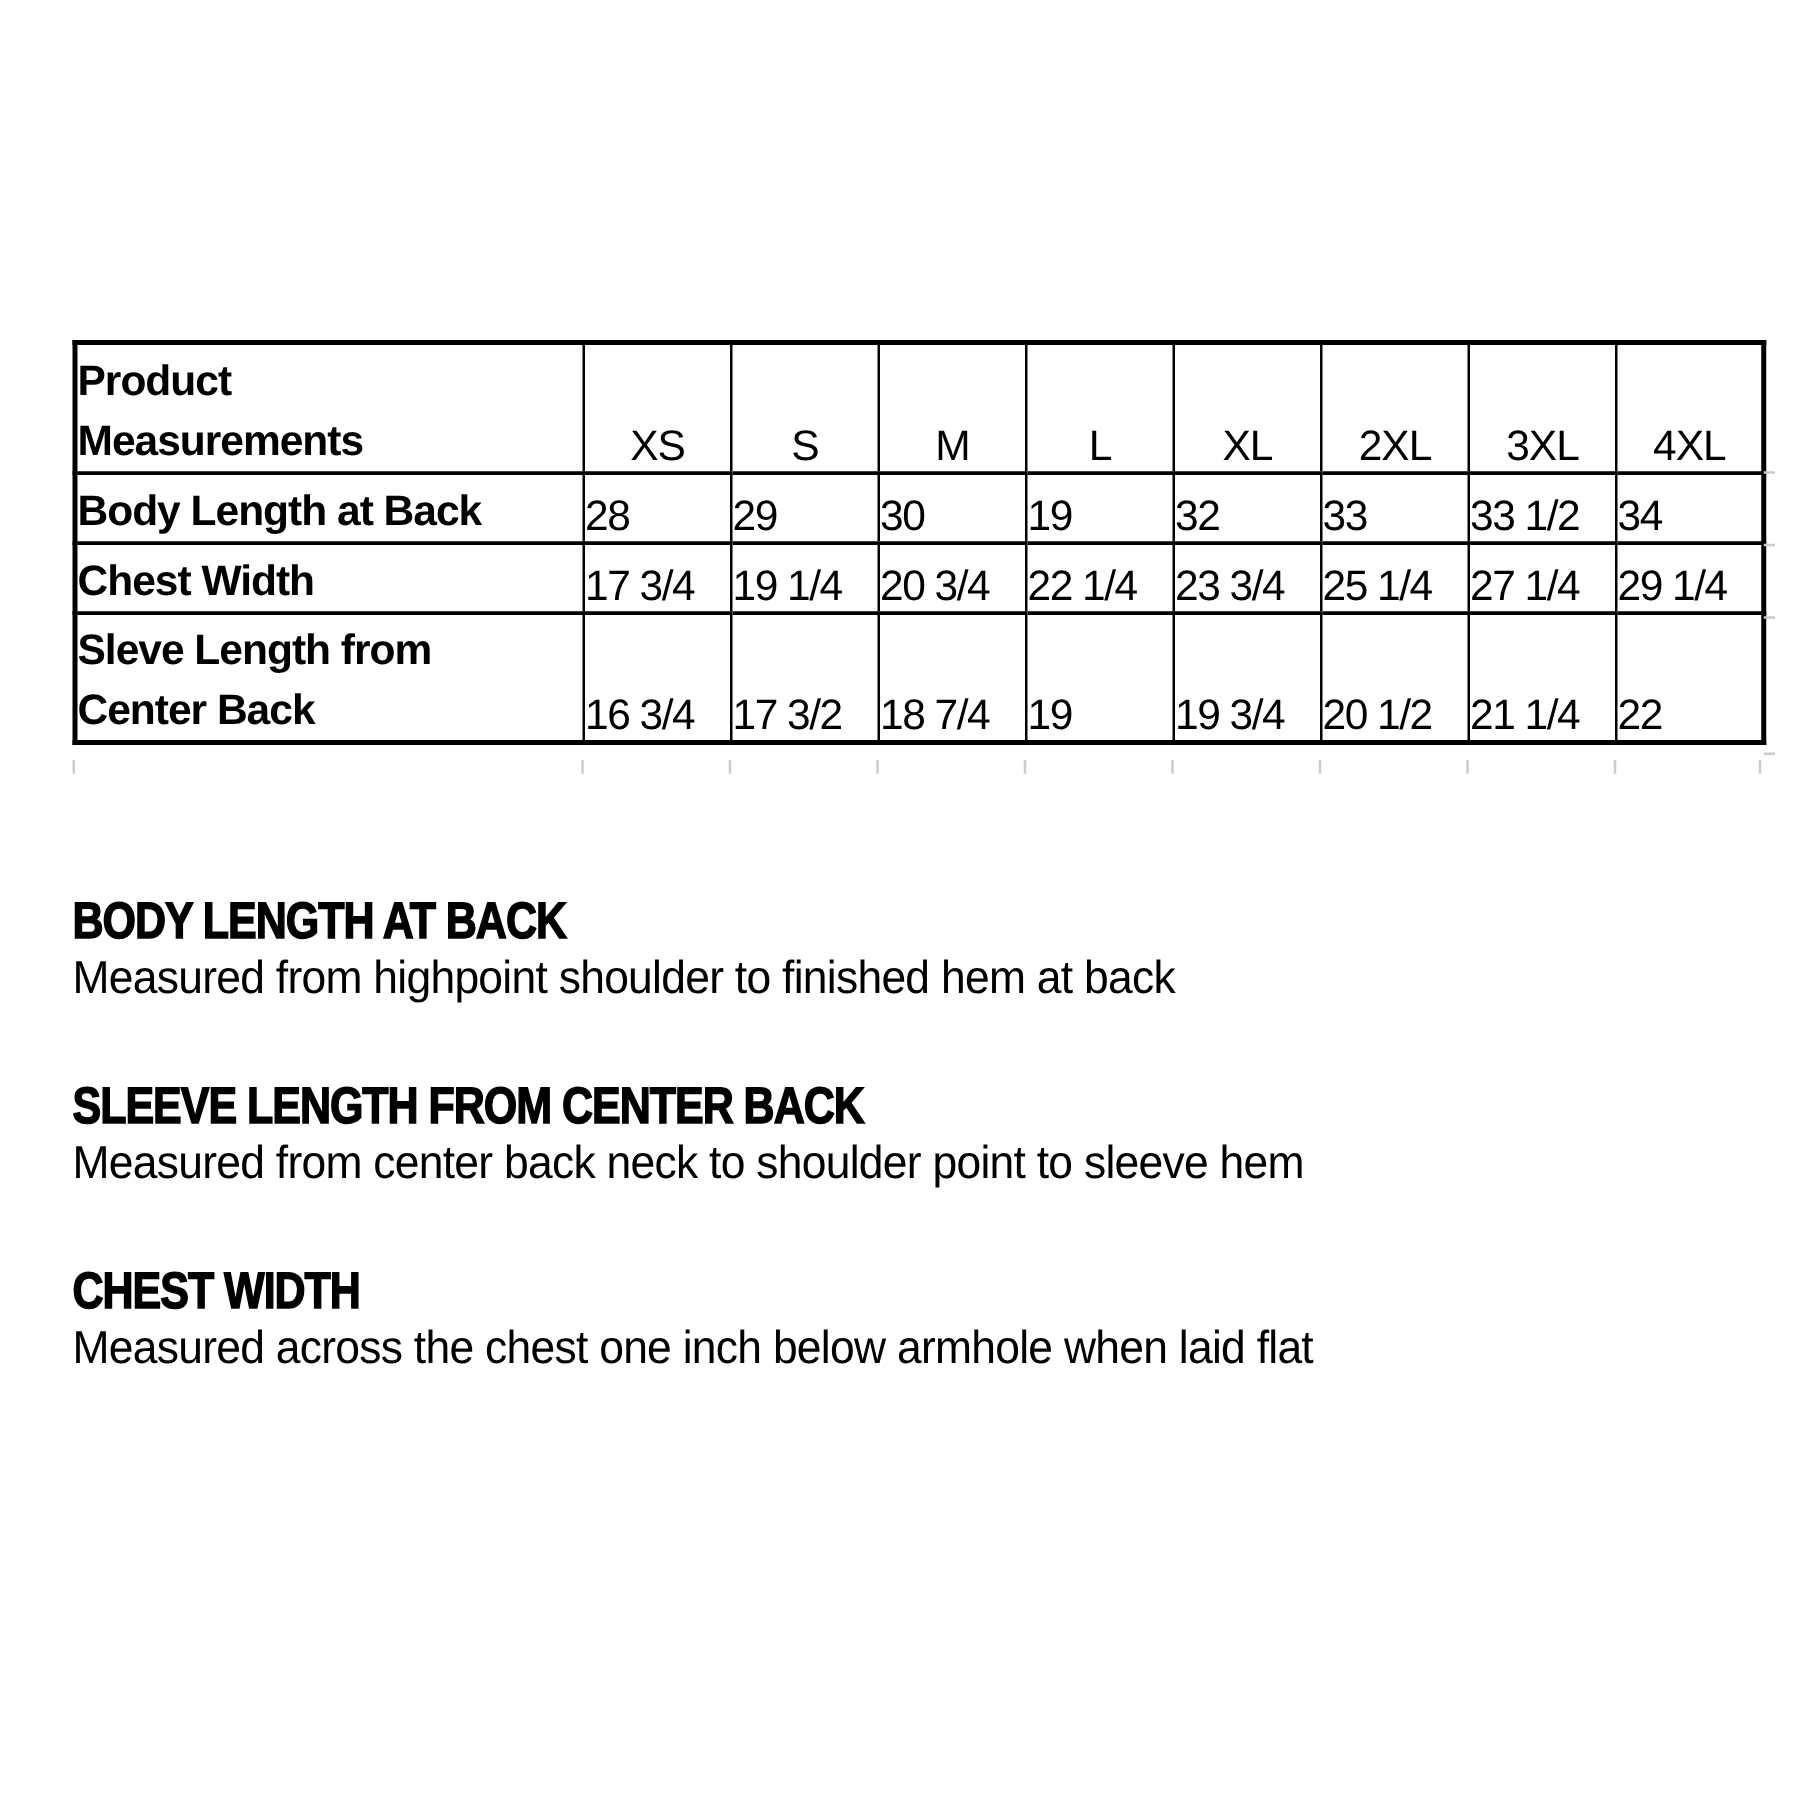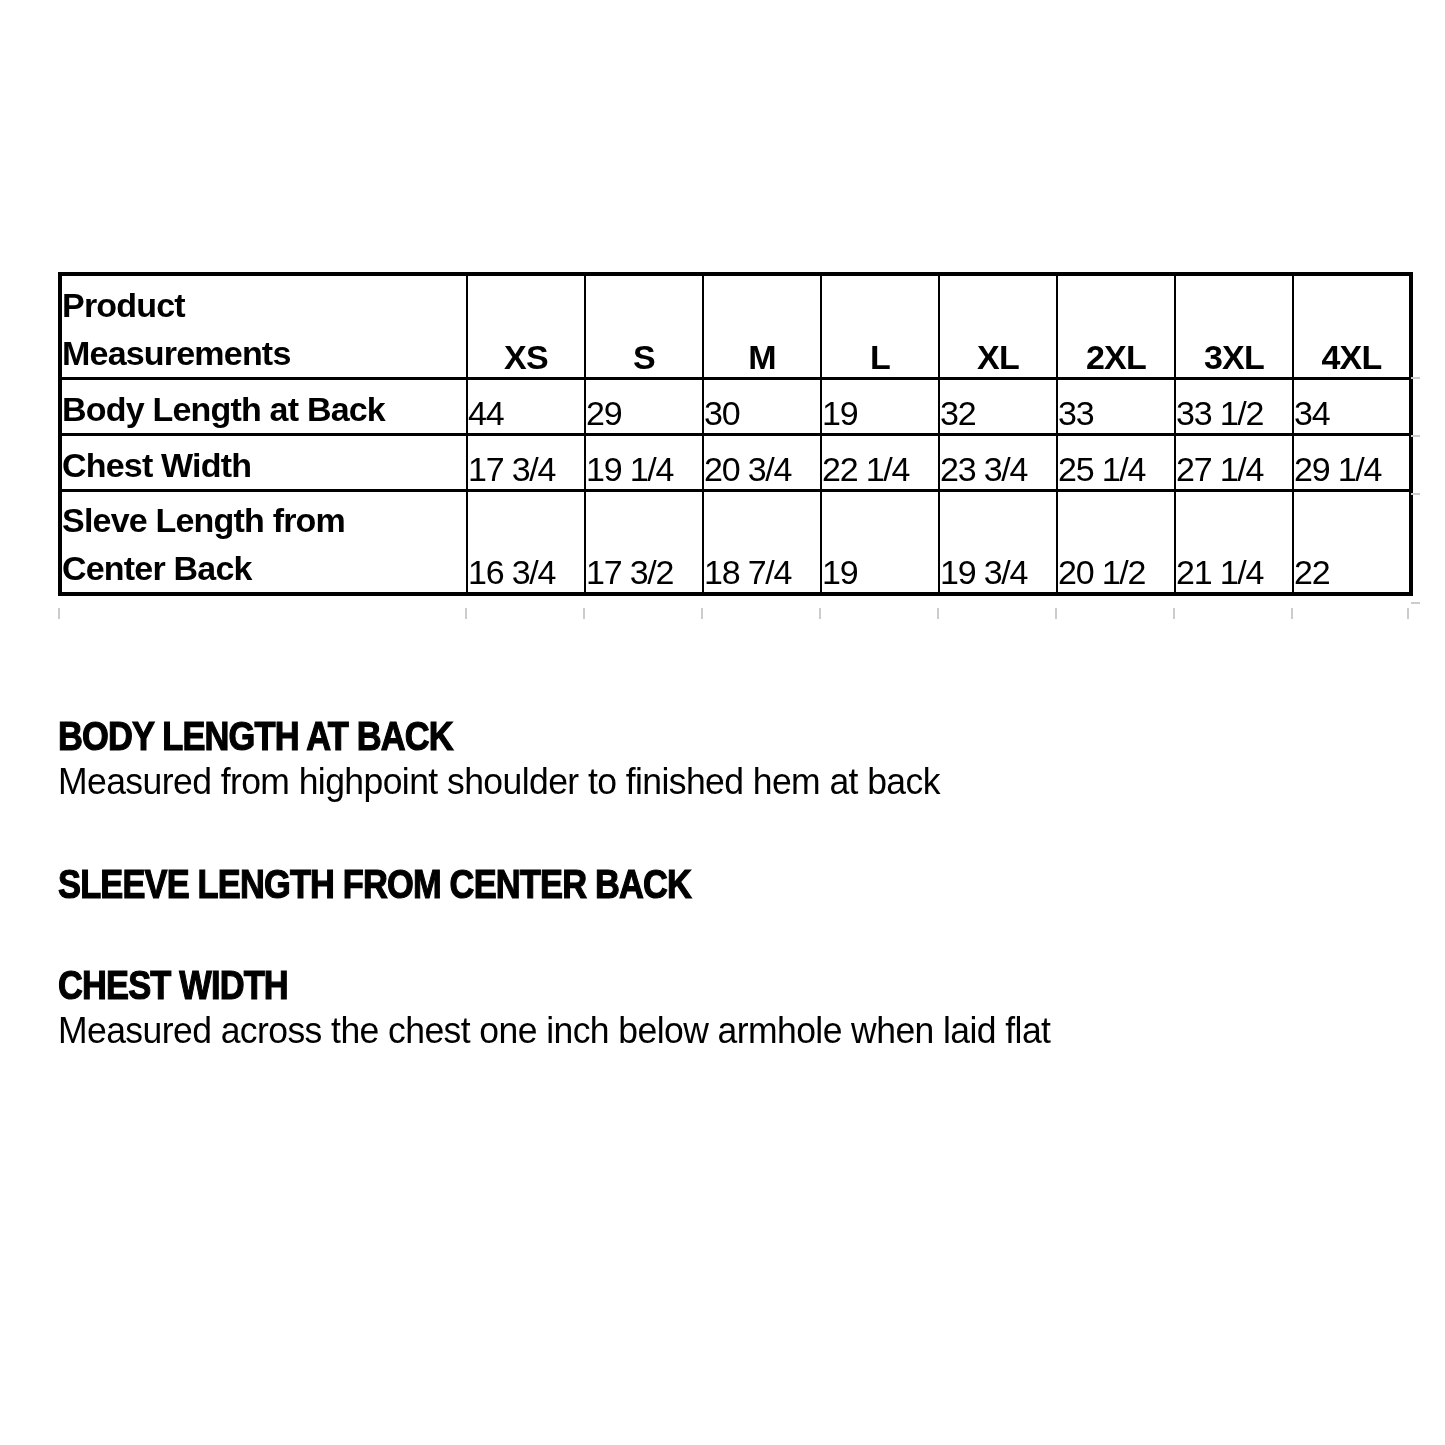--- a/index.html
+++ b/index.html
@@ -47,21 +47,21 @@
     text-align:left;
     font-weight:bold;
     font-size:34px;
     letter-spacing:-0.8px;
     line-height:48px;
     padding:0 4px 8px 9px;
   }
   .label-cell span{display:block;}
   .size-cell{
     text-align:center;
-    font-weight:bold;
+    font-weight:normal;
     font-size:34px;
     letter-spacing:-0.8px;
     padding:0 2px 11px 2px;
     line-height:40px;
   }
   .value-cell{
     text-align:left;
     font-weight:400;
     font-size:34px;
     letter-spacing:-1.2px;
@@ -144,21 +144,21 @@
         <td class="size-cell">XL</td>
         <td class="size-cell">2XL</td>
         <td class="size-cell">3XL</td>
         <td class="size-cell">4XL</td>
       </tr>
 
       <tr class="r-single">
         <td class="label-cell">
           <span>Body Length at Back</span>
         </td>
-        <td class="value-cell">44</td>
+        <td class="value-cell">28</td>
         <td class="value-cell">29</td>
         <td class="value-cell">30</td>
         <td class="value-cell">19</td>
         <td class="value-cell">32</td>
         <td class="value-cell">33</td>
         <td class="value-cell">33 1/2</td>
         <td class="value-cell">34</td>
       </tr>
 
       <tr class="r-single">
@@ -208,18 +208,19 @@
   <div class="tick-h" style="top:330px"></div>
 </div>
 
 <div class="sections">
   <div class="section">
     <span class="section-heading">BODY LENGTH AT BACK</span>
     <span class="section-desc-row"><span class="section-desc">Measured from highpoint shoulder to finished hem at back</span></span>
   </div>
   <div class="section">
     <span class="section-heading">SLEEVE LENGTH FROM CENTER BACK</span>
+    <span class="section-desc-row"><span class="section-desc">Measured from center back neck to shoulder point to sleeve hem</span></span>
   </div>
   <div class="section">
     <span class="section-heading">CHEST WIDTH</span>
     <span class="section-desc-row"><span class="section-desc">Measured across the chest one inch below armhole when laid flat</span></span>
   </div>
 </div>
 
 </body></html>

